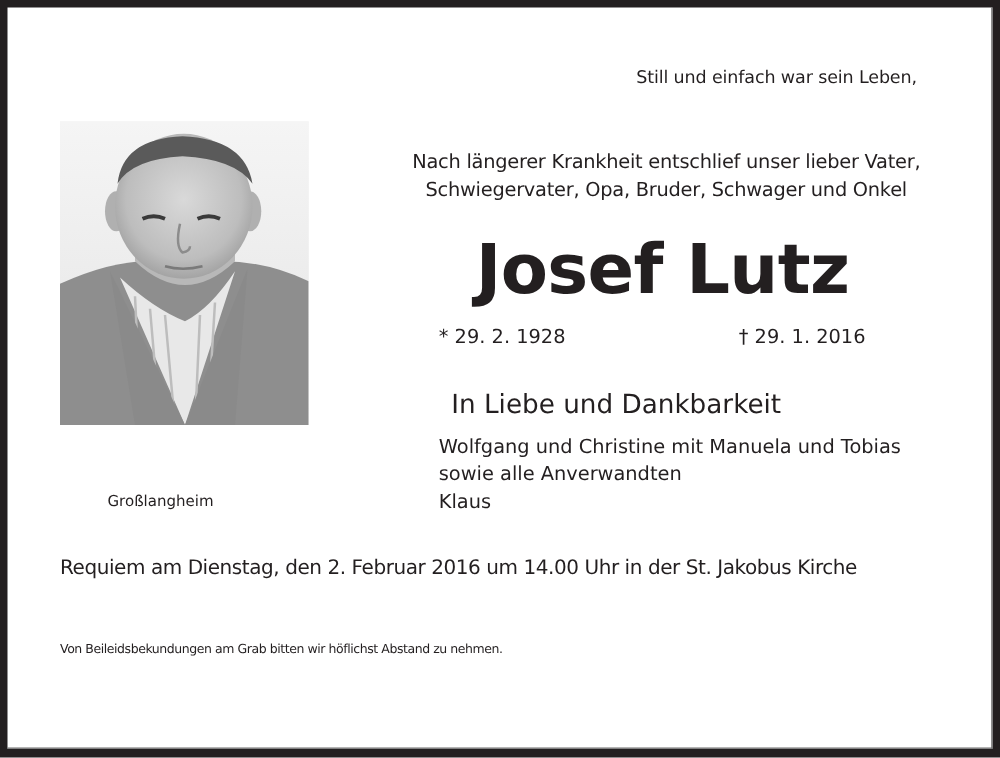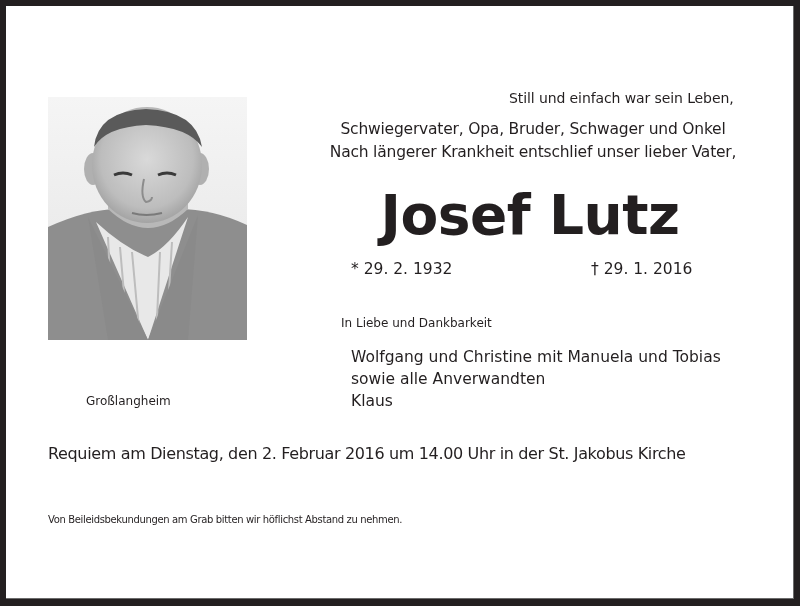--- a/index.html
+++ b/index.html
@@ -9,30 +9,30 @@
       font-family: "DejaVu Sans", sans-serif;
       color: #231f20;
     }
     .sheet {
       position: absolute; left: 6px; top: 6px; width: 788px; height: 593px;
       background: #ffffff;
       border-right: 1px solid #6b6b6b; border-bottom: 1px solid #6b6b6b;
       box-sizing: border-box;
     }
     .abs { position: absolute; white-space: nowrap; }
-    .motto { left: 509px; top: 51px; font-size: 14px; line-height: 22px; letter-spacing: -0.1px; margin-top: 36px; }
+    .motto { left: 509px; top: 51px; font-size: 14px; line-height: 22px; letter-spacing: -0.1px; }
     .photo {
       left: 48px; top: 97px; width: 199px; height: 243px; overflow: hidden;
       background: linear-gradient(180deg, #f4f4f4 0%, #eeeeee 60%, #e6e6e6 100%);
     }
     .intro { left: 298px; top: 118px; width: 470px; text-align: center; font-size: 15.5px; line-height: 23px; letter-spacing: -0.2px; }
     .name { left: 300px; top: 182px; width: 460px; text-align: center; font-size: 55px; line-height: 66px; font-weight: bold; letter-spacing: -0.5px; }
     .born { left: 351px; top: 258px; font-size: 15.5px; line-height: 22px; }
     .died { left: 591px; top: 258px; font-size: 15.5px; line-height: 22px; }
-    .thanks { left: 341px; top: 312px; font-size: 12px; line-height: 22px; text-align: center; }
+    .thanks { left: 361px; top: 312px; font-size: 21px; line-height: 22px; text-align: center; }
     .family { left: 351px; top: 346px; font-size: 15.5px; line-height: 22px; }
     .family div { white-space: nowrap; }
     .place { left: 86px; top: 390px; font-size: 12px; line-height: 22px; }
     .requiem { left: 48px; top: 442px; font-size: 16px; line-height: 23px; letter-spacing: -0.35px; }
     .closing { left: 48px; top: 508px; font-size: 10px; line-height: 23px; letter-spacing: -0.35px; }
   </style>
 </head>
 <body>
 
 <div class="sheet"></div>
@@ -75,27 +75,27 @@
     <path d="M66 78 Q75 74 84 78" stroke="#3a3a3a" stroke-width="3" fill="none"></path>
     <path d="M110 78 Q119 74 128 78" stroke="#3a3a3a" stroke-width="3" fill="none"></path>
 
     <path d="M96 82 Q92 100 98 105 Q104 104 104 100" stroke="#8c8c8c" stroke-width="2" fill="none"></path>
 
     <path d="M84 116 Q98 120 114 116" stroke="#7a7a7a" stroke-width="2" fill="none"></path>
   </svg>
 </div>
 
 <div class="abs intro">
+  <div>Nach längerer Krankheit entschlief unser lieber Vater,</div>
   <div>Schwiegervater, Opa, Bruder, Schwager und Onkel</div>
-  <div>Nach längerer Krankheit entschlief unser lieber Vater,</div>
 </div>
 
 <div class="abs name">Josef Lutz</div>
 
-<div class="abs born">* 29. 2. 1932</div>
+<div class="abs born">* 29. 2. 1928</div>
 <div class="abs died">† 29. 1. 2016</div>
 
 <div class="abs thanks">In Liebe und Dankbarkeit</div>
 
 <div class="abs family">
   <div>Wolfgang und Christine mit Manuela und Tobias</div>
   <div>sowie alle Anverwandten</div>
   <div>Klaus</div>
 </div>
 

